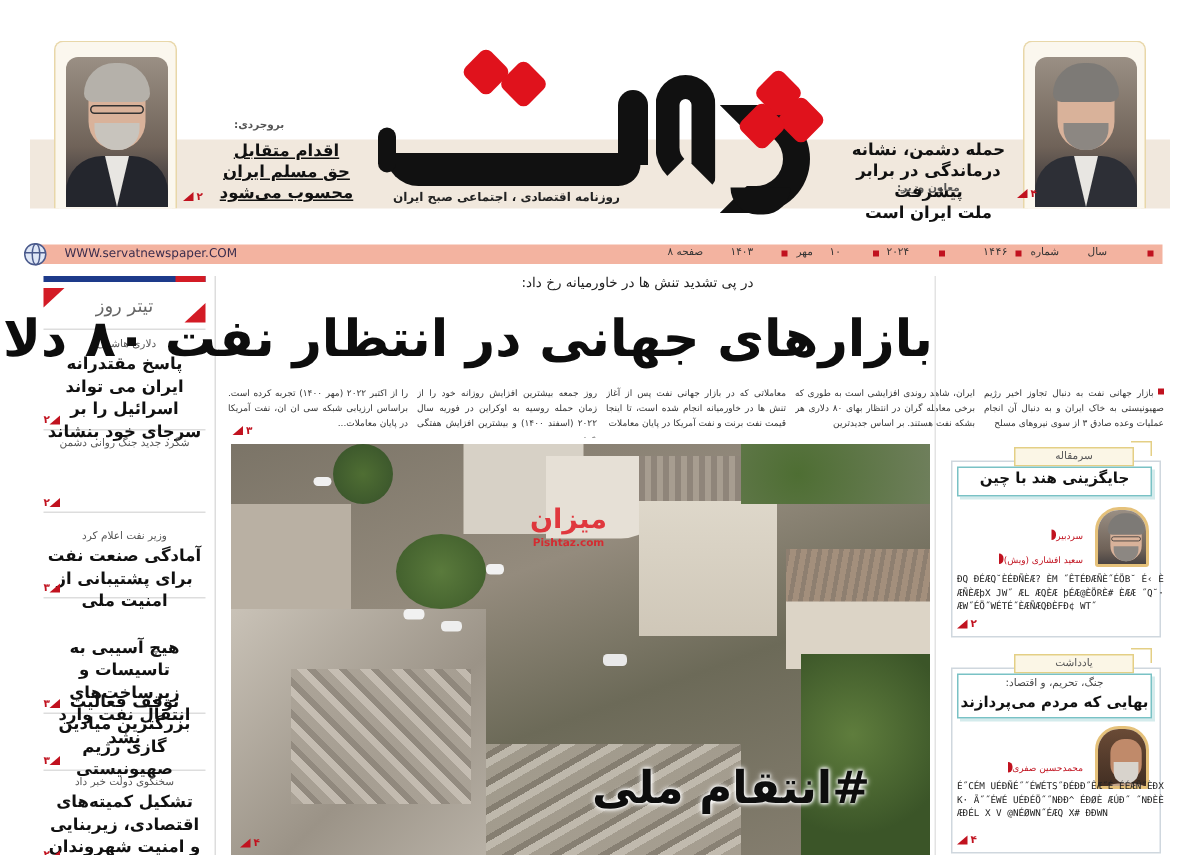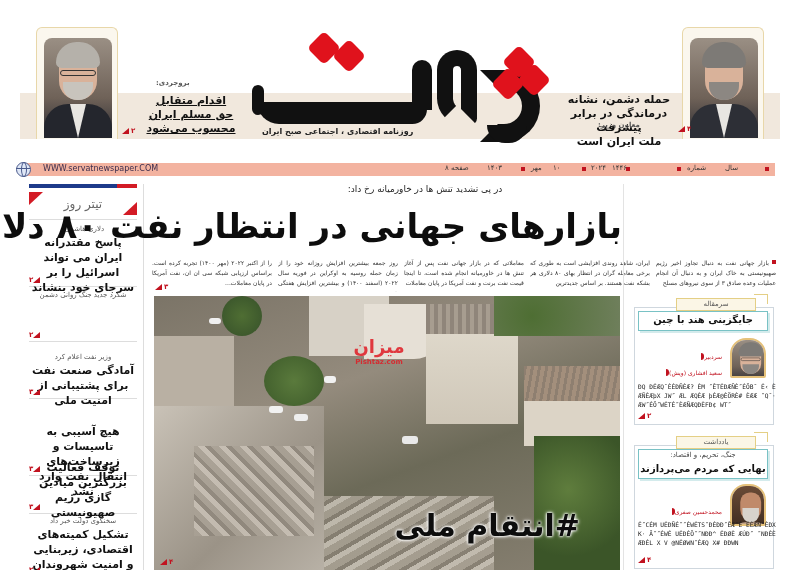--- a/index.html
+++ b/index.html
@@ -159,21 +159,21 @@
 <div class="infobar">
   <div class="site">WWW.servatnewspaper.COM</div>
   <div class="meta" style="left:420px;">۸ صفحه</div>
   <div class="meta" style="left:462px;">۱۴۰۳</div>
   <div class="bullet" style="left:496px;"></div>
   <div class="meta" style="left:506px;">مهر</div>
   <div class="meta" style="left:528px;">۱۰</div>
   <div class="bullet" style="left:557px;"></div>
   <div class="meta" style="left:566px;">۲۰۲۴</div>
   <div class="bullet" style="left:601px;"></div>
-  <div class="meta" style="left:587px;">۱۴۴۶</div>
+  <div class="meta" style="left:630px;font-family:Liberation Mono, monospace;">۱۴۴۶</div>
   <div class="bullet" style="left:652px;"></div>
   <div class="meta" style="left:662px;">شماره</div>
   <div class="meta" style="left:700px;">سال</div>
   <div class="bullet" style="left:740px;"></div>
 </div>
 <div class="globe"></div>
 
 <div class="flagbar"></div>
 <div class="tb-head">
   <div class="tri-l"></div>

